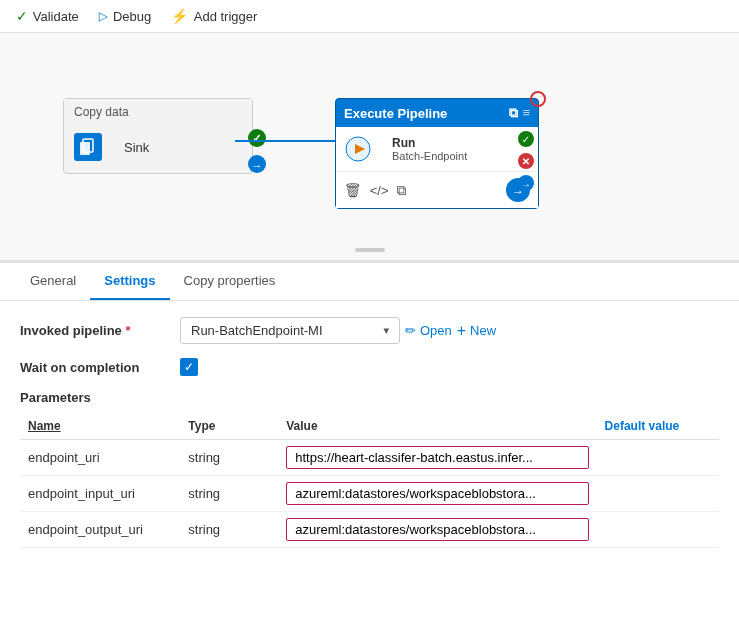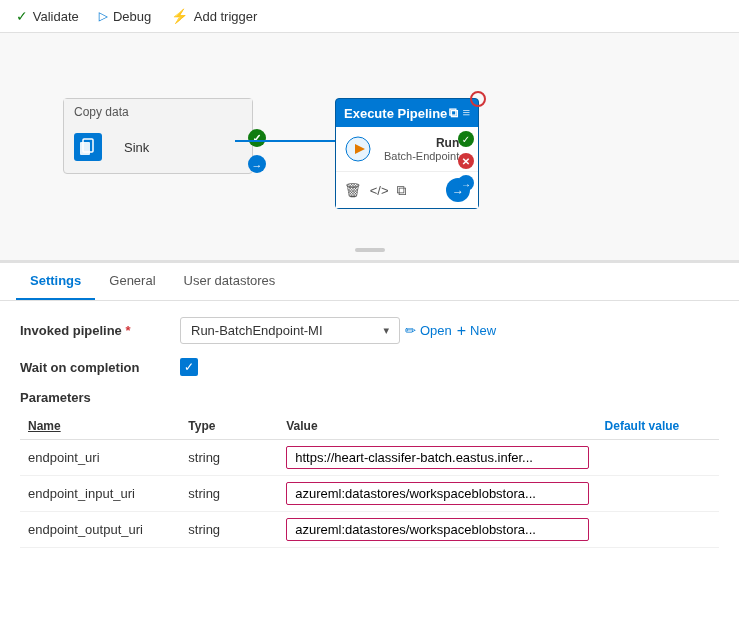--- a/index.html
+++ b/index.html
@@ -105,46 +105,45 @@
       top: -7px;
       color: #0078d4;
       font-size: 14px;
     }
 
     
     .execute-node {
       position: absolute;
       left: 335px;
       top: 65px;
-      width: 144px;
+      width: 204px;
       background: #0078d4;
       border: 1px solid #005a9e;
       border-radius: 4px;
-      text-align: right;
     }
     .execute-header {
       display: flex;
       align-items: center;
       justify-content: space-between;
       padding: 6px 8px;
       color: white;
       font-size: 13px;
       font-weight: 600;
     }
     .execute-header-icons {
       display: flex;
       gap: 4px;
     }
     .execute-body {
       background: white;
       margin: 0;
       padding: 8px 10px 8px 8px;
       display: flex;
       align-items: center;
-      gap: 12px;
+      gap: 20px;
       position: relative;
     }
     .run-icon {
       width: 28px;
       height: 28px;
       display: flex;
       align-items: center;
       justify-content: center;
     }
     .run-label { font-size: 12px; }
@@ -415,23 +414,23 @@
       <div class="footer-arrow-btn">→</div>
     </div>
   </div>
 
   <div class="collapse-handle"></div>
 </div>
 
 <div class="bottom-panel">
 
   <div class="tabs">
+    <div class="tab">General</div>
     <div class="tab active">Settings</div>
-    <div class="tab">General</div>
-    <div class="tab">User datastores</div>
+    <div class="tab">Copy properties</div>
   </div>
 
   <div class="settings-content">
 
     <div class="field-row">
       <div class="field-label">
         <span>Invoked pipeline</span>
         <span class="required"> *</span>
       </div>
       <div class="field-control">

